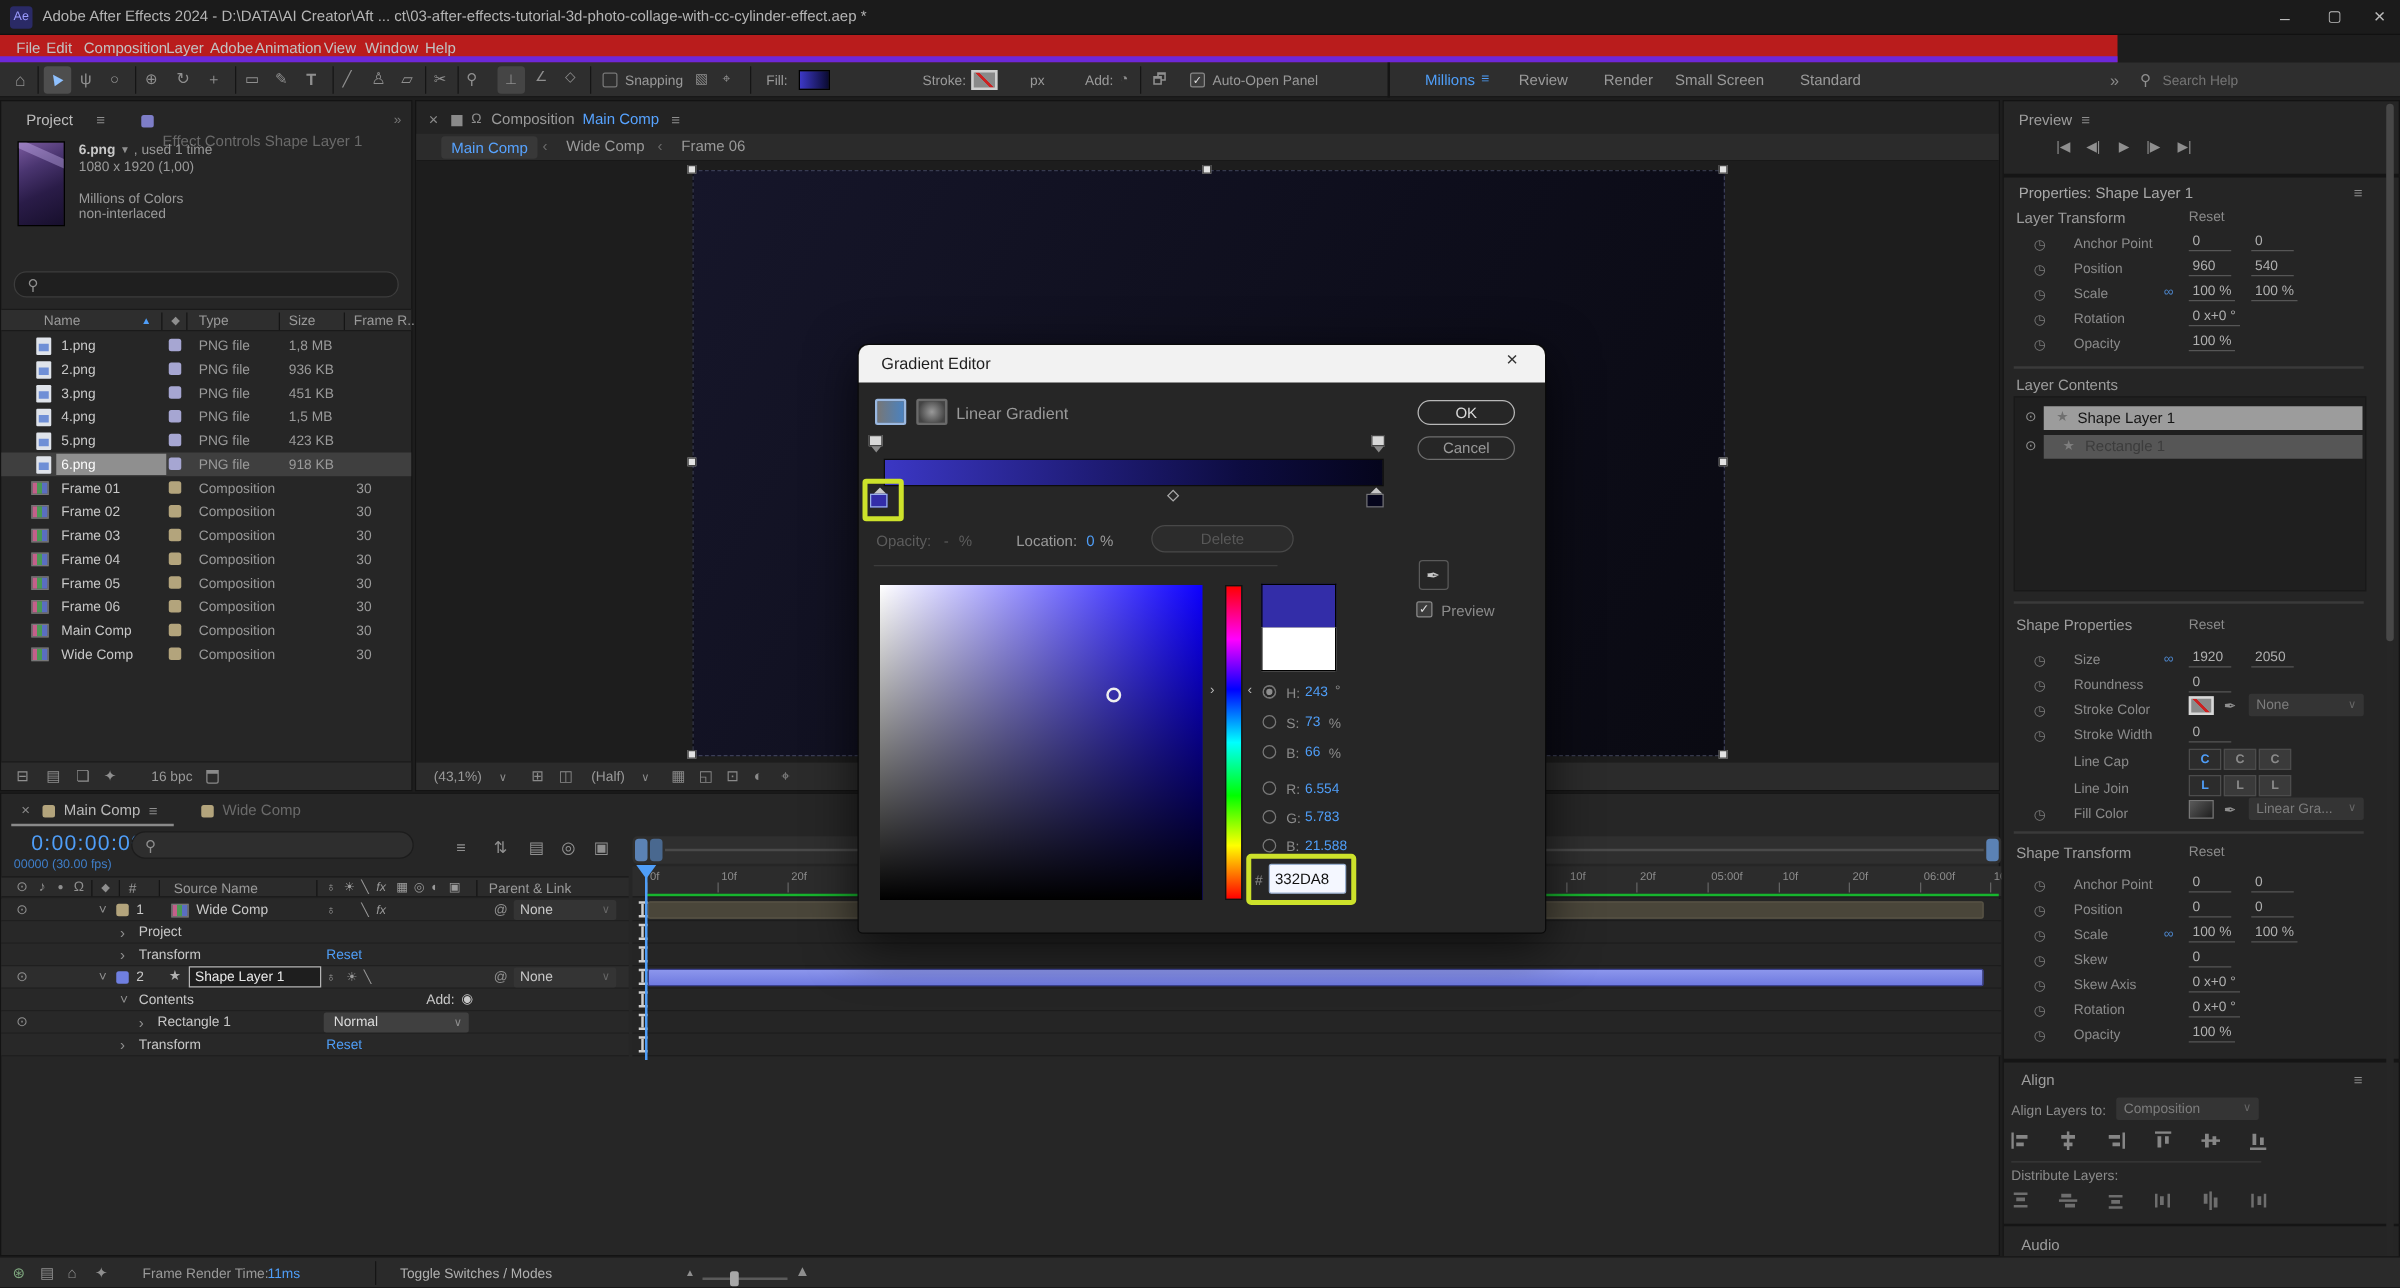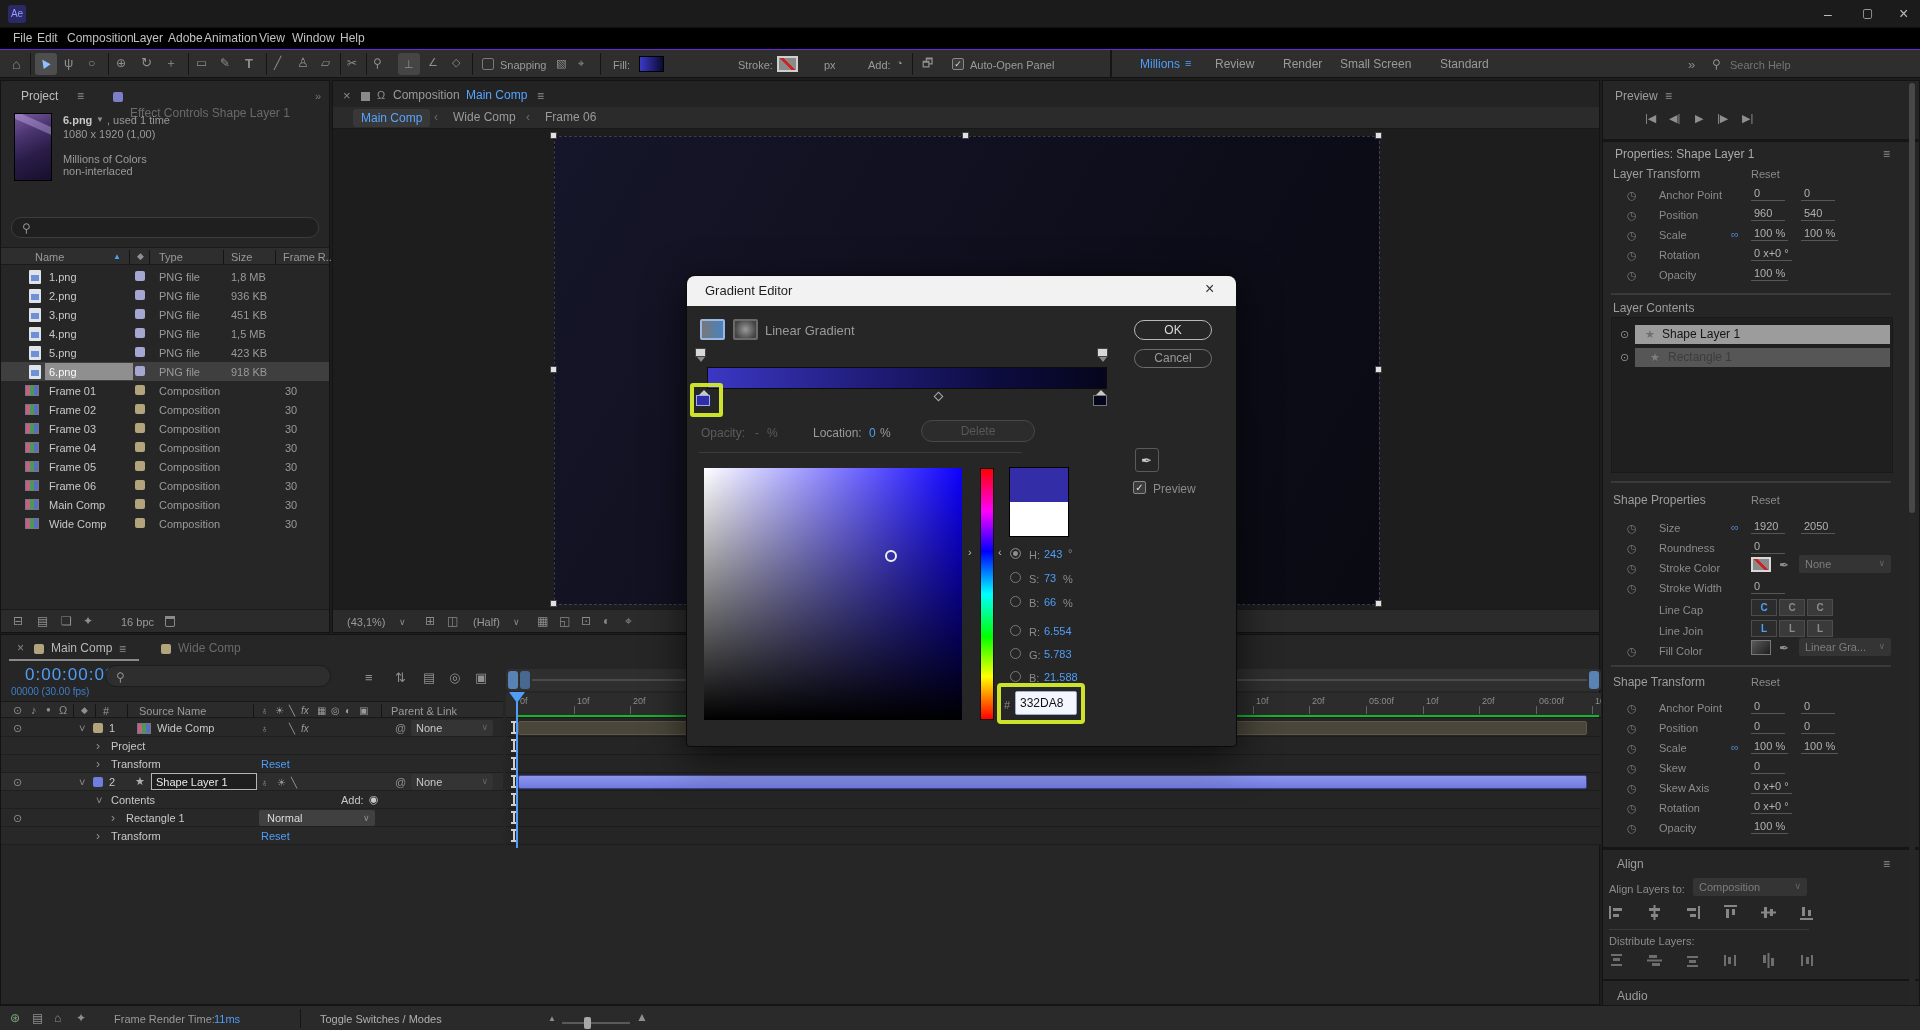--- a/index.html
+++ b/index.html
@@ -41,26 +41,27 @@
 input{font-family:"Liberation Sans","DejaVu Sans",sans-serif}
 .sicon{position:absolute;font-size:12px;color:#8a8a8a;line-height:1}
 </style>
 </head>
 <body>
 
 <div id="app">
 
 <div class="ab" style="left:0;top:0;width:1920px;height:28px;background:#1b1b1b;border-bottom:1px solid #111">
   <span class="ab" style="left:8px;top:5px;width:18px;height:18px;background:#2a2a66;color:#9b9bff;font-size:10px;font-weight:normal;text-align:center;line-height:18px;border-radius:3px">Ae</span>
+  <span class="tx t12 brt" style="left:34px;top:7px;color:#b5b5b5">Adobe After Effects 2024 - D:\DATA\AI Creator\Aft ... ct\03-after-effects-tutorial-3d-photo-collage-with-cc-cylinder-effect.aep *</span>
   <span class="tx" style="left:1824px;top:7px;font-size:14px;color:#bbb">–</span>
   <span class="tx" style="left:1862px;top:7px;font-size:12px;color:#bbb">▢</span>
   <span class="tx" style="left:1899px;top:5px;font-size:16px;color:#bbb">×</span>
 </div>
 
-<div class="ab" style="left:0;top:28px;width:1920px;height:22px;background:#000000;border-bottom:1px solid #6d28d9">
+<div class="ab" style="left:0;top:28px;width:1694px;height:22px;background:#b91c1c;border-bottom:5px solid #6d28d9">
   <span class="tx t12" style="left:13px;top:4px;color:#c2c2c2">File</span>
   <span class="tx t12" style="left:37px;top:4px;color:#c2c2c2">Edit</span>
   <span class="tx t12" style="left:67px;top:4px;color:#c2c2c2">Composition</span>
   <span class="tx t12" style="left:133px;top:4px;color:#c2c2c2">Layer</span>
   <span class="tx t12" style="left:168px;top:4px;color:#c2c2c2">Adobe</span>
   <span class="tx t12" style="left:204px;top:4px;color:#c2c2c2">Animation</span>
   <span class="tx t12" style="left:259px;top:4px;color:#c2c2c2">View</span>
   <span class="tx t12" style="left:292px;top:4px;color:#c2c2c2">Window</span>
   <span class="tx t12" style="left:340px;top:4px;color:#c2c2c2">Help</span>
 </div>

